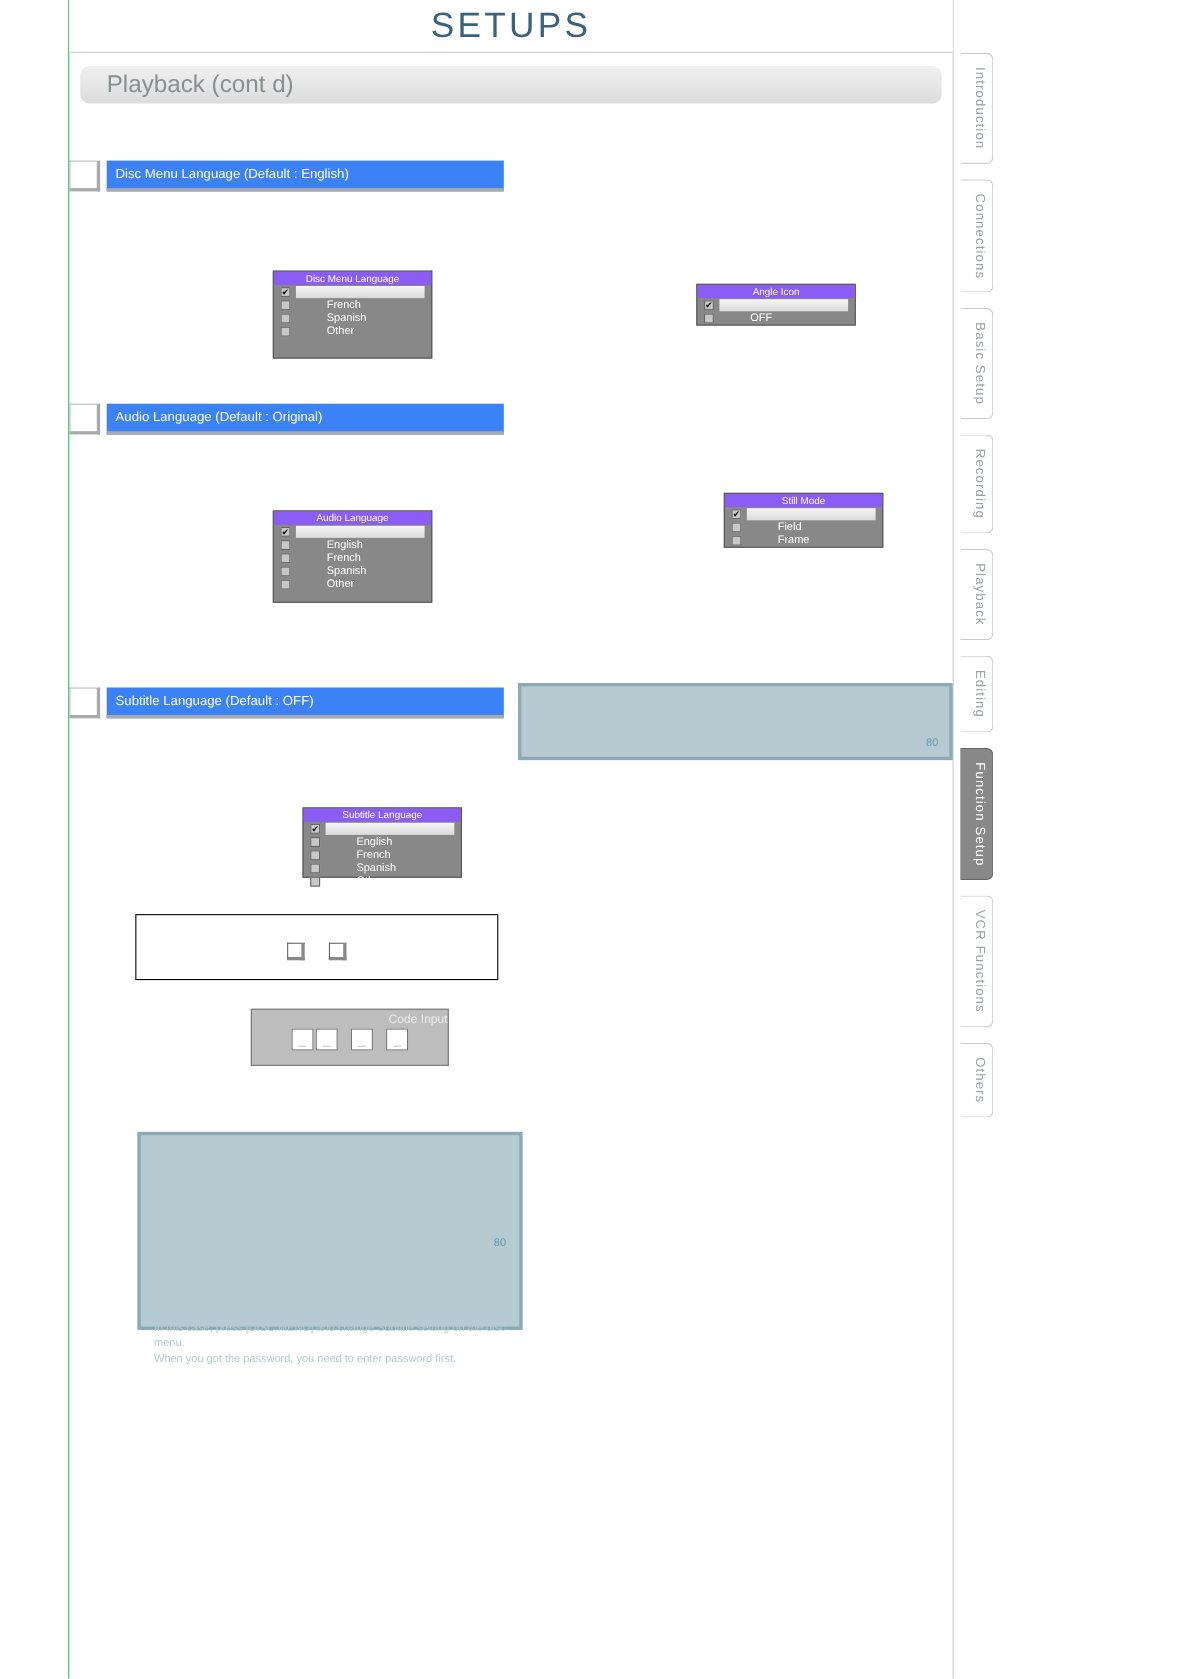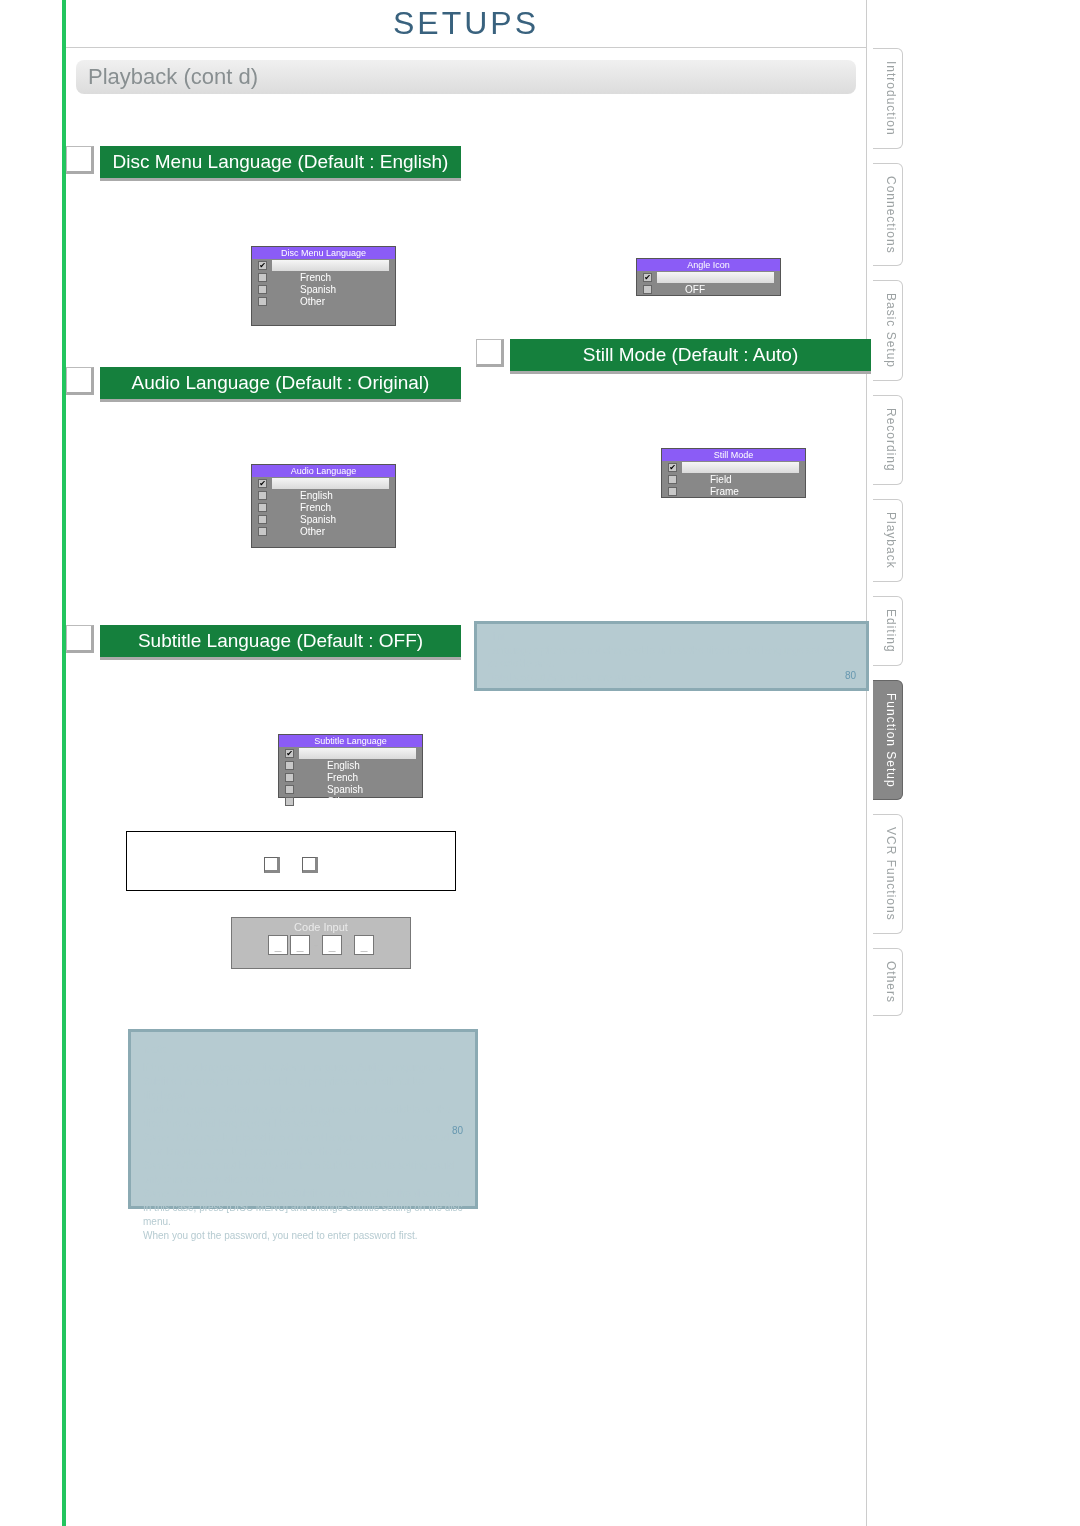--- a/index.html
+++ b/index.html
@@ -7,42 +7,42 @@
     width: 1080px;
     height: 1526px;
     font-family: Arial, Helvetica, sans-serif;
     background: #fff;
     position: relative;
   }
   .page-frame {
     position: absolute;
     left: 62px; top: 0;
     width: 805px; height: 1526px;
-    border-left: 4px solid #22c55e;
+    border-left: 1px solid #22c55e;
     border-right: 1px solid #ccc;
   }
   .title-bar {
     height: 48px;
     display: flex;
     align-items: center;
     justify-content: center;
     font-size: 32px;
     letter-spacing: 3px;
     color: #39627e;
     border-bottom: 1px solid #ccc;
     background: #fff;
   }
   .section-header {
     margin: 12px 10px 0 10px;
     height: 34px;
     border-radius: 8px;
     background: linear-gradient(#f0f0f0,#dcdcdc);
     color: #888f91;
     font-size: 22px;
-    padding-left: 12px;
+    padding-left: 24px;
     display: flex;
     align-items: center;
   }
   .content {
     position: relative;
     width: 100%;
     height: calc(100% - 48px - 46px);
   }
   .numbered-block {
     position: absolute;
@@ -63,26 +63,25 @@
     border: 1px solid #bbb;
     border-bottom: 3px solid #aaa;
     border-right: 3px solid #aaa;
     margin-right: 6px;
     color: #fff;
     font-size: 16px;
     display:flex;align-items:center;justify-content:center;
   }
   .block-title-bar {
     flex: 1;
-    background: #15803d;
-    color: #fff;
-    font-size: 19px;
+    background: #3b82f6;
+    color: #fff;
+    font-size: 12px;
     padding: 5px 8px;
     border-bottom: 3px solid #aaa;
-    text-align: center;
   }
   .block-body {
     font-size: 11px;
     color: #fff; 
     padding: 6px 0 6px 40px;
     line-height: 1.35;
   }
   .menu-box {
     position: absolute;
     background: #888;
@@ -145,21 +144,21 @@
     margin: 0 4px;
     vertical-align: middle;
   }
 
   .code-input-box {
     position: absolute;
     left: 165px; top: 823px;
     width: 180px; height: 52px;
     background: #bdbdbd;
     border: 1px solid #777;
-    text-align: center;
+    text-align: right;
     color: #eaeaea;
     font-size: 11px;
     padding-top: 3px;
   }
   .code-digits { display:flex; justify-content:center; gap:2px; margin-top:2px;}
   .code-d {
     width: 20px; height: 20px;
     background: #fff;
     border: 1px solid #777;
     display:flex;align-items:center;justify-content:center;
@@ -349,24 +348,20 @@
           <span class="chk checked"></span>
           <span class="label-bg"></span>
         </div>
       <div class="menu-box-row">
           <span class="chk"></span>
           <span class="label">OFF</span>
         </div>
     </div>
 
     <div id="blk5" class="numbered-block right">
-      <div class="block-title-row">
-        <div class="num-box">8</div>
-        <div class="block-title-bar">Still Mode (Default : Auto)</div>
-      </div>
       <div class="block-body">Select the still mode.</div>
     </div>
     <div id="menu5" class="menu-box">
       <div class="menu-box-title">Still Mode</div>
       <div class="menu-box-row selected">
           <span class="chk checked"></span>
           <span class="label-bg"></span>
         </div>
       <div class="menu-box-row">
           <span class="chk"></span>

